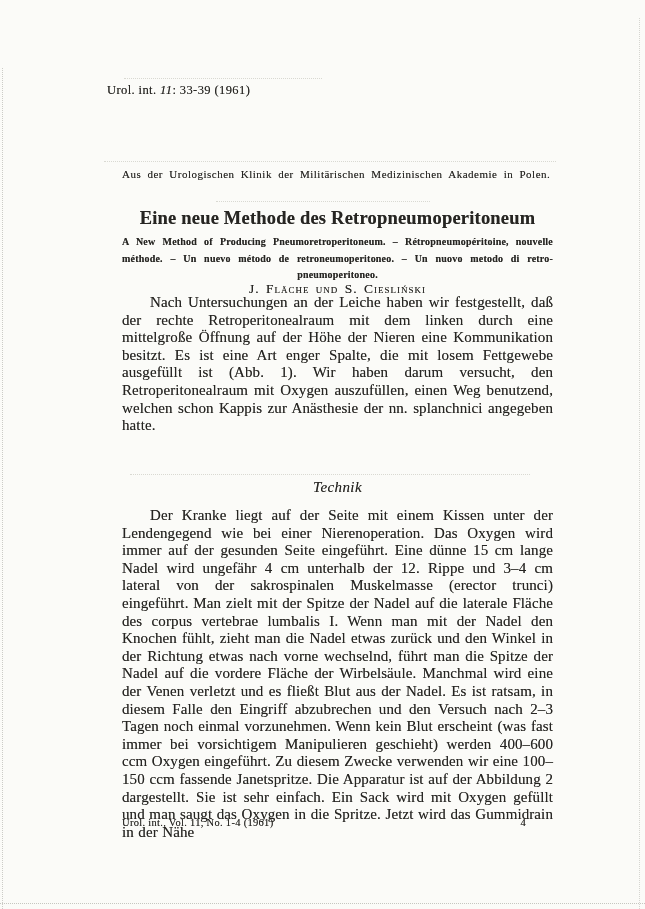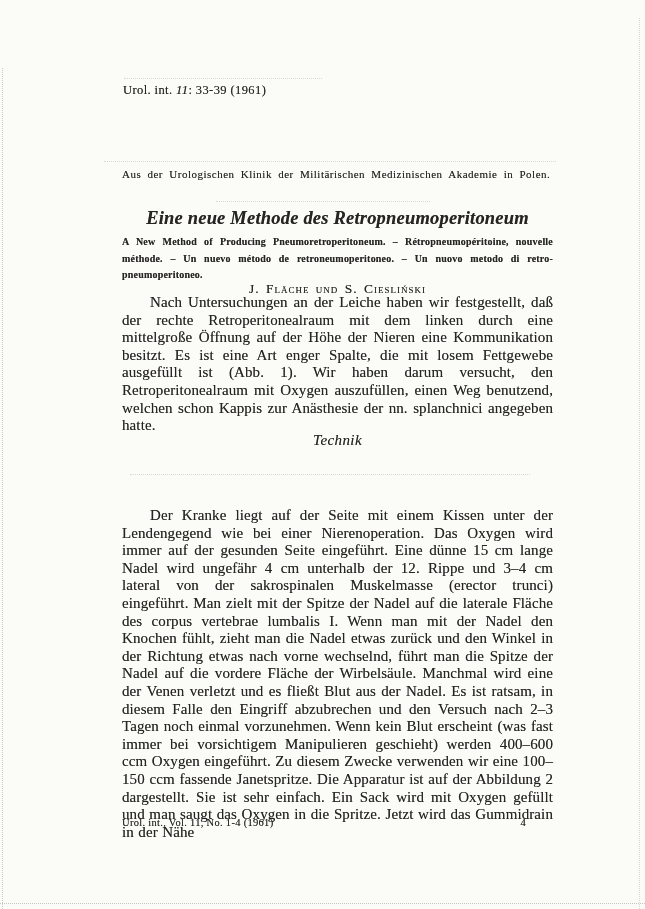--- a/index.html
+++ b/index.html
@@ -12,21 +12,21 @@
     width:645px;height:909px;
     background:#fbfbf8;
     color:#262522;
     overflow:hidden;
     text-shadow:0 0 0.55px rgba(40,38,34,0.55);
   }
   .abs{position:absolute;}
   .col{left:122px;width:431px;}
 
   .journal-ref{
-    top:83px;left:123px;
+    top:83px;left:107px;
     font-size:12.5px;line-height:15px;
     letter-spacing:0.4px;
   }
   .journal-ref .vol{font-style:italic;}
 
   .institution{
     top:166px;
     font-size:11px;line-height:16.5px;
     text-align:left;
     letter-spacing:0.5px;
@@ -34,51 +34,50 @@
   .institution .line1{word-spacing:3px;}
   .institution .sc{font-variant:small-caps;letter-spacing:0.8px;}
 
   .title{
     top:206px;
     font-size:18.5px;line-height:24px;
     font-weight:700;
     text-align:center;
     letter-spacing:0.2px;
     margin:0;
-    font-style:italic;
   }
 
   .subtitle{
     top:234px;
     font-size:10px;line-height:16.5px;
     font-weight:700;
     letter-spacing:0.2px;
   }
   .subtitle .jline{text-align:justify;text-align-last:justify;word-spacing:1px;}
-  .subtitle .cline{}
+  .subtitle .cline{text-align:center;}
 
   .authors{
     top:280px;
     font-size:13.5px;line-height:18px;
     text-align:center;
     font-variant:small-caps;
     letter-spacing:1px;
     word-spacing:2px;
   }
 
   .bodytext{
     font-size:15px;line-height:17.6px;
     text-align:justify;
     word-spacing:0.6px;
     letter-spacing:0.1px;
   }
   .para1{top:294px;}
   .para1 .ind,.para2 .ind{display:inline-block;width:28px;}
   .section-heading{
-    top:431px;
+    top:478px;
     font-size:15px;line-height:18px;
     font-style:italic;
     text-align:center;
     letter-spacing:0.4px;
   }
   .para2{top:507px;}
 
   .footer{
     top:816px;
     display:flex;

